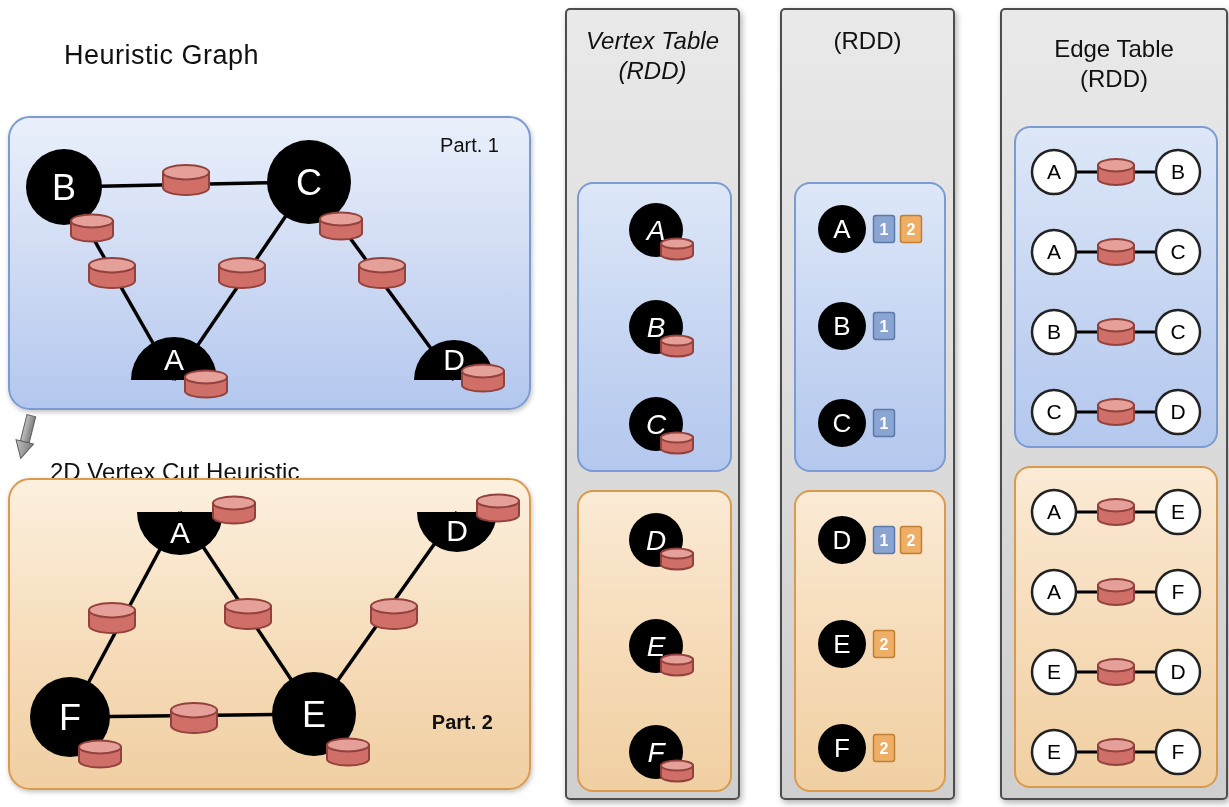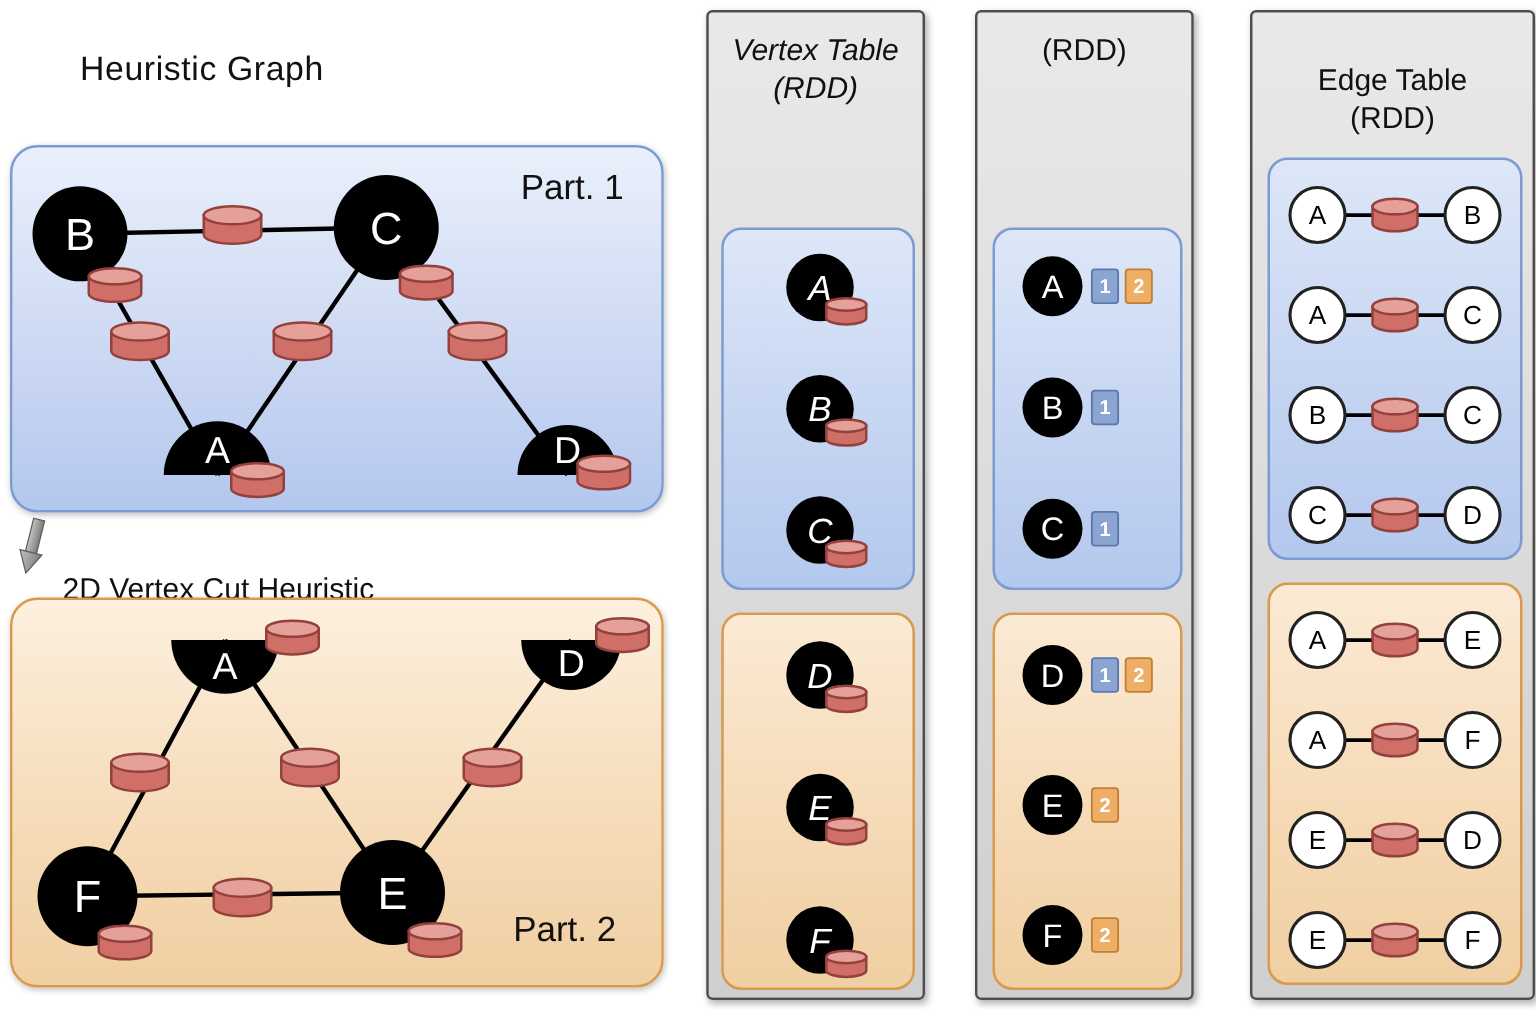--- a/index.html
+++ b/index.html
@@ -11,34 +11,34 @@
   .pg-title { position:absolute; left:64px; top:40px; font-size:27px; letter-spacing:0.5px; }
 
   .part-box { position:absolute; border-radius:22px; box-shadow:1px 2px 5px rgba(0,0,0,.25); }
   .part1 { left:8px; top:116px; width:523px; height:294px;
     background:linear-gradient(#eaf0fb 0%, #cdd9f3 55%, #b3c7ee 100%);
     border:2px solid #7b9bd2; }
   .part2 { left:8px; top:478px; width:523px; height:312px;
     background:linear-gradient(#fcf0de 0%, #f6dcba 55%, #f0cfa2 100%);
     border:2px solid #d99a4e; }
   .part-box svg { position:absolute; left:0; top:0; }
-  .part-label { position:absolute; font-size:28px; color:#111; }
+  .part-label { position:absolute; font-size:20px; color:#111; }
   .part1-label { right:30px; top:16px; }
-  .part2-label { right:36px; bottom:28px; }
+  .part2-label { right:36px; bottom:54px;font-weight:bold; }
 
   .cut-arrow { position:absolute; left:8px; top:412px; }
   .cut-label { position:absolute; left:50px; top:430px; font-size:24px;margin-top:28px; }
 
   .panel { position:absolute; top:8px; height:792px; border:2px solid #4d4d4d; border-radius:5px;
     background:linear-gradient(#e9e9e9, #cfcfcf); box-shadow:2px 3px 6px rgba(0,0,0,.3); }
   .panel-vertex  { left:565px;  width:175px;font-style:italic; }
   .panel-routing { left:780px;  width:175px; }
   .panel-edge    { left:1000px; width:228px; }
   .panel-title { text-align:center; font-size:24px; line-height:30px; padding-top:16px; }
-  .panel-edge .panel-title { padding-top:40px; }
+  .panel-edge .panel-title { padding-top:24px; }
 
   .inner-box { position:absolute; border-radius:16px; }
   .inner-blue { background:linear-gradient(#dde7f8 0%, #c3d3f1 60%, #b4c8ee 100%); border:2px solid #7b9bd2; }
   .inner-orange { background:linear-gradient(#fbead5 0%, #f5d9b4 60%, #f0cfa2 100%); border:2px solid #d99a4e; }
   .inner-box svg { position:absolute; left:0; top:0; }
 </style>
 </head>
 <body>
 
 <div class="canvas">

